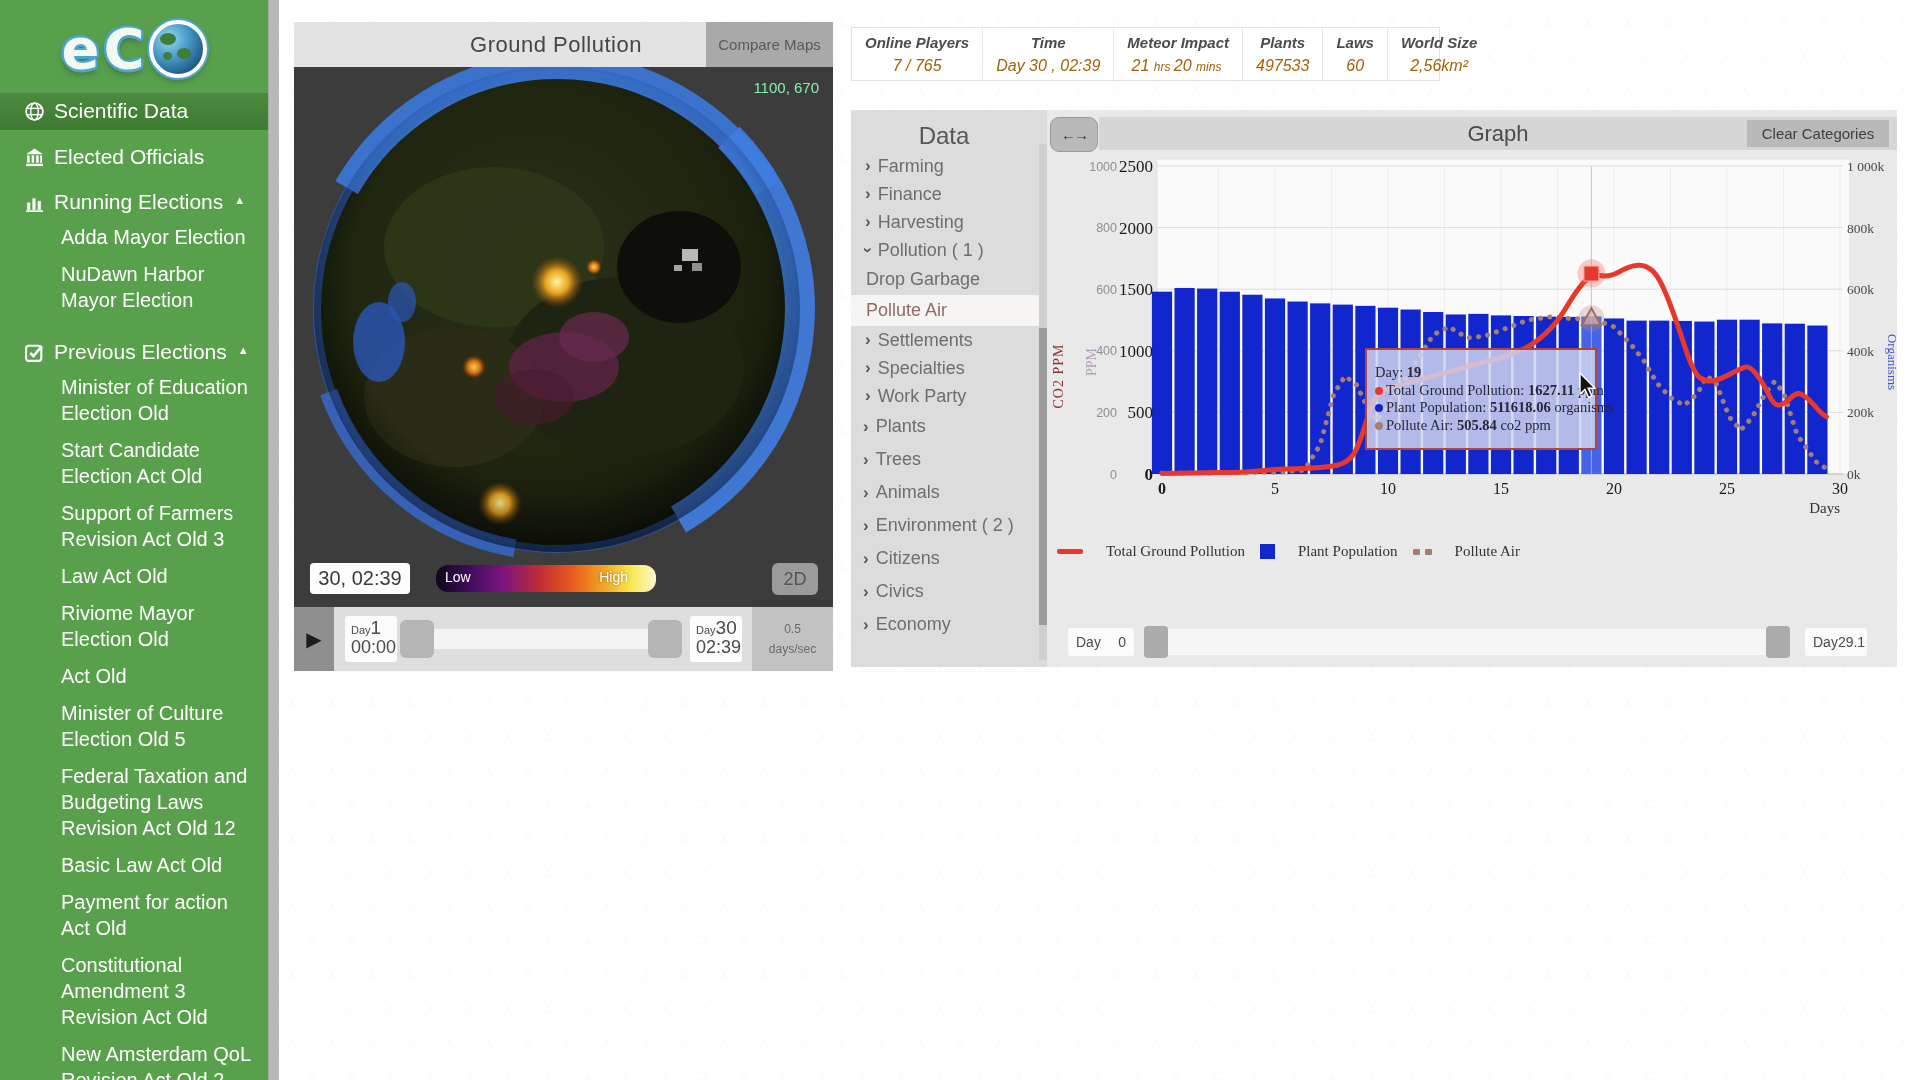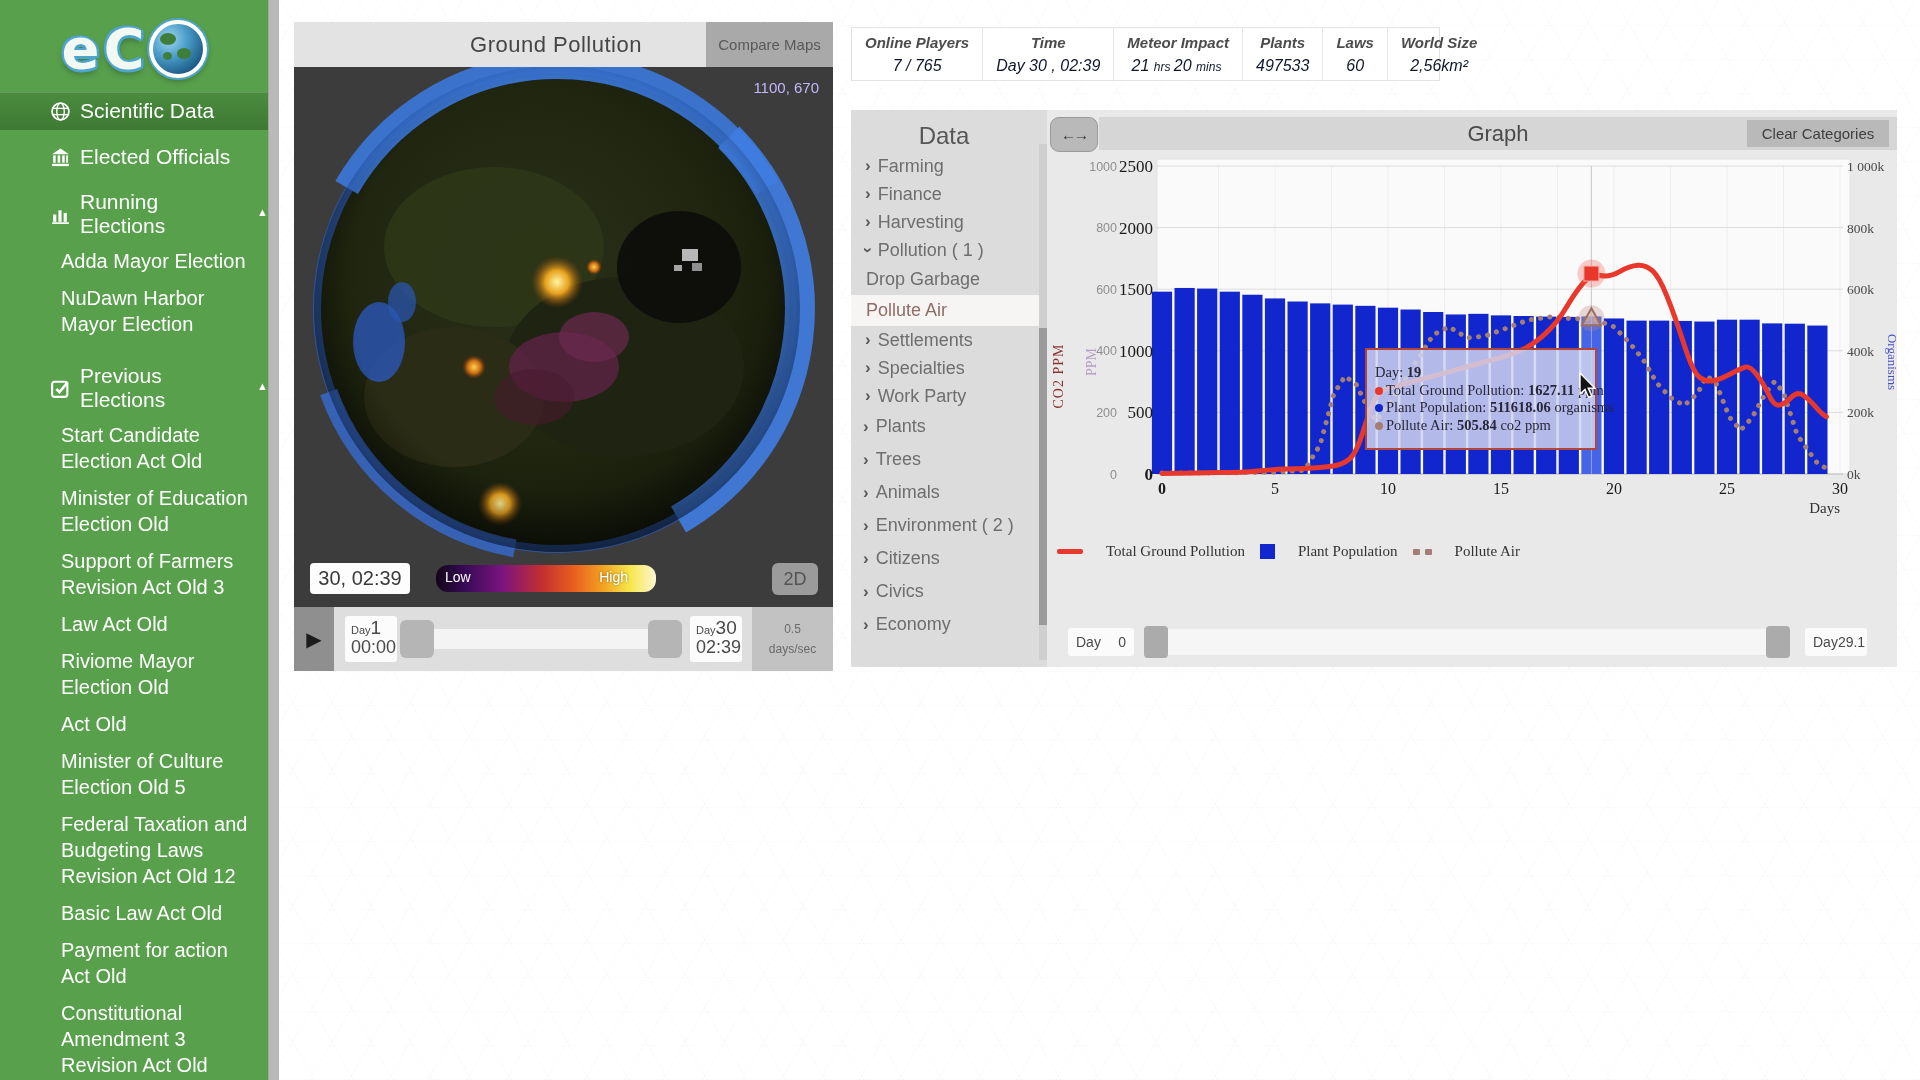--- a/index.html
+++ b/index.html
@@ -15,37 +15,37 @@
   
   #sidebar{left:0;top:0;width:268px;height:1080px;background:#58a04c;color:#fff;}
   #sidebar-scroll{left:268px;top:0;width:10px;height:1080px;background:#b9b9b9;border-left:1px solid #a5a5a5;}
   #logo{top:14px;left:0;width:268px;height:70px;display:flex;align-items:center;justify-content:center;gap:4px;}
   .logo-letter{font-family:"DejaVu Sans",sans-serif;font-weight:bold;font-size:56px;line-height:56px;color:#f2f8f2;
      text-shadow:2.5px 0 0 #4da4cc,-2.5px 0 0 #4da4cc,0 2.5px 0 #4da4cc,0 -2.5px 0 #4da4cc,2px 2px 0 #4da4cc,-2px -2px 0 #4da4cc,0 4px 7px rgba(0,0,0,.35);}
   #logo-globe{width:50px;height:50px;border-radius:50%;border:4px solid #fff;box-shadow:0 0 0 2px #4da4cc,0 3px 6px rgba(0,0,0,.3);
      background:radial-gradient(circle at 32% 30%, #9ed7ef 0%, #4a9cc9 38%, #1f5e8a 75%, #123c59 100%);position:relative;overflow:hidden;}
   #logo-globe i{position:absolute;border-radius:50%;background:#3f7d3a;}
   #nav{top:92px;left:0;width:268px;}
-  .nav-group{display:flex;align-items:center;gap:9px;padding:6px 0 6px 50px;font-size:21px;}
+  .nav-group{display:flex;align-items:center;gap:9px;padding:6px 0 6px 24px;font-size:21px;}
   .nav-group.selected{background:linear-gradient(#4a8c3e,#3e7a33);border-top:1px solid rgba(255,255,255,.22);border-bottom:1px solid rgba(0,0,0,.12);}
   .nav-icon{width:21px;height:21px;flex:0 0 21px;display:inline-block;}
   .nav-arrow{font-size:11px;margin-left:2px;position:relative;top:-2px;}
   .nav-children{padding:4px 14px 10px 61px;}
   .nav-child{font-size:20px;line-height:26px;margin-bottom:11px;cursor:default;}
   .nav-spacer{height:9px;}
 
   
   #map-panel{left:294px;top:22px;width:539px;height:649px;}
   #map-header{position:absolute;left:0;top:0;width:539px;height:45px;background:#e3e3e3;}
   #map-title{position:absolute;left:0;top:0;width:412px;height:45px;display:flex;align-items:center;justify-content:center;
      font-size:22px;color:#454545;letter-spacing:.5px;padding-left:112px;box-sizing:border-box;}
   #compare-btn{position:absolute;right:0;top:0;width:127px;height:45px;background:#a9a9a9;color:#595959;font-size:15px;
      display:flex;align-items:center;justify-content:center;}
   #map-body{position:absolute;left:0;top:45px;width:539px;height:540px;background:#3c3c3c;overflow:hidden;}
-  #map-coords{position:absolute;right:14px;top:12px;color:#c4b5fd;font-size:15px;}
+  #map-coords{position:absolute;right:14px;top:12px;color:#86efac;font-size:15px;}
   #map-time{position:absolute;left:16px;top:496px;width:100px;height:31px;background:#fdfdfd;border-radius:4px;
      display:flex;align-items:center;justify-content:center;font-size:20px;color:#3a3a3a;}
   #heat-scale{position:absolute;left:142px;top:498px;width:220px;height:27px;border-radius:12px;
      background:linear-gradient(90deg,#120618 0%,#3a0b58 14%,#7a1480 30%,#c22e31 48%,#e85c1e 62%,#f2a322 76%,#f7e64a 88%,#fdf7cf 100%);}
   #heat-low{position:absolute;left:9px;top:4px;font-size:14px;color:#fff;}
   #heat-high{position:absolute;right:28px;top:4px;font-size:14px;color:#fff;text-shadow:0 0 3px rgba(0,0,0,.45);}
   #btn-2d{position:absolute;left:478px;top:496px;width:46px;height:32px;background:#9b9b9b;border-radius:6px;
      display:flex;align-items:center;justify-content:center;font-size:18px;color:#545454;}
   #playback{position:absolute;left:0;top:585px;width:539px;height:64px;background:#dedede;}
   #play-btn{position:absolute;left:0;top:0;width:40px;height:64px;background:#8f8f8f;display:flex;align-items:center;justify-content:center;
@@ -59,21 +59,21 @@
   .map-handle{position:absolute;top:13px;width:34px;height:38px;background:#b5b5b5;border-radius:6px;}
   #speed-box{position:absolute;right:0;top:0;width:81px;height:64px;background:#c2c2c2;color:#6a6a6a;
      display:flex;flex-direction:column;align-items:center;justify-content:center;font-size:12px;line-height:20px;}
 
   
   #stats-bar{left:851px;top:27px;width:589px;height:54px;background:rgba(255,255,255,.88);border:1px solid #e2e2e2;
      display:flex;box-sizing:border-box;}
   .stat-cell{border-right:1px solid #e7e7e7;display:flex;flex-direction:column;align-items:center;justify-content:center;padding:0 13px;font-style:italic;}
   .stat-cell:last-child{border-right:none;}
   .stat-label{font-size:15px;color:#4c4c4c;font-weight:bold;white-space:nowrap;}
-  .stat-value{font-size:16px;color:#0f172a;margin-top:6px;white-space:nowrap;}
+  .stat-value{font-size:16px;color:#a16207;margin-top:6px;white-space:nowrap;}
   .stat-value .sm{font-size:12px;}
 
   
   #data-panel{left:851px;top:110px;width:196px;height:557px;background:#dcdcdc;}
   #data-title{position:absolute;left:0;top:12px;width:186px;text-align:center;font-size:24px;color:#565656;}
   #data-list{position:absolute;left:0;top:42px;width:188px;}
   .data-row{display:flex;align-items:center;font-size:18px;color:#6e6e6e;height:28px;padding-left:14px;}
   .data-row .chev{color:#5a5a5a;font-weight:bold;margin-right:7px;font-size:17px;display:inline-block;}
   .data-row .chev.exp{transform:rotate(90deg);}
   .data-row.child{padding-left:15px;height:31px;}
@@ -164,22 +164,22 @@
       </div>
       <div class="nav-group">
         <span class="nav-icon"><svg viewBox="0 0 20 20" width="21" height="21">
             <rect x="2" y="3.5" width="14.5" height="14.5" rx="2.5" fill="none" stroke="#fff" stroke-width="2"></rect>
             <path d="M6 10.5 L9 13.5 L17 4" fill="none" stroke="#fff" stroke-width="2.5"></path>
           </svg></span>
         <span>Previous Elections</span>
         <span class="nav-arrow">▲</span>
       </div>
       <div class="nav-children">
+        <div class="nav-child">Minister of Education Election Old</div>
         <div class="nav-child">Start Candidate Election Act Old</div>
-        <div class="nav-child">Minister of Education Election Old</div>
         <div class="nav-child">Support of Farmers Revision Act Old 3</div>
         <div class="nav-child">Law Act Old</div>
         <div class="nav-child">Riviome Mayor Election Old</div>
         <div class="nav-child">Act Old</div>
         <div class="nav-child">Minister of Culture Election Old 5</div>
         <div class="nav-child">Federal Taxation and Budgeting Laws Revision Act Old 12</div>
         <div class="nav-child">Basic Law Act Old</div>
         <div class="nav-child">Payment for action Act Old</div>
         <div class="nav-child">Constitutional Amendment 3 Revision Act Old</div>
         <div class="nav-child">New Amsterdam QoL Revision Act Old 2</div>

